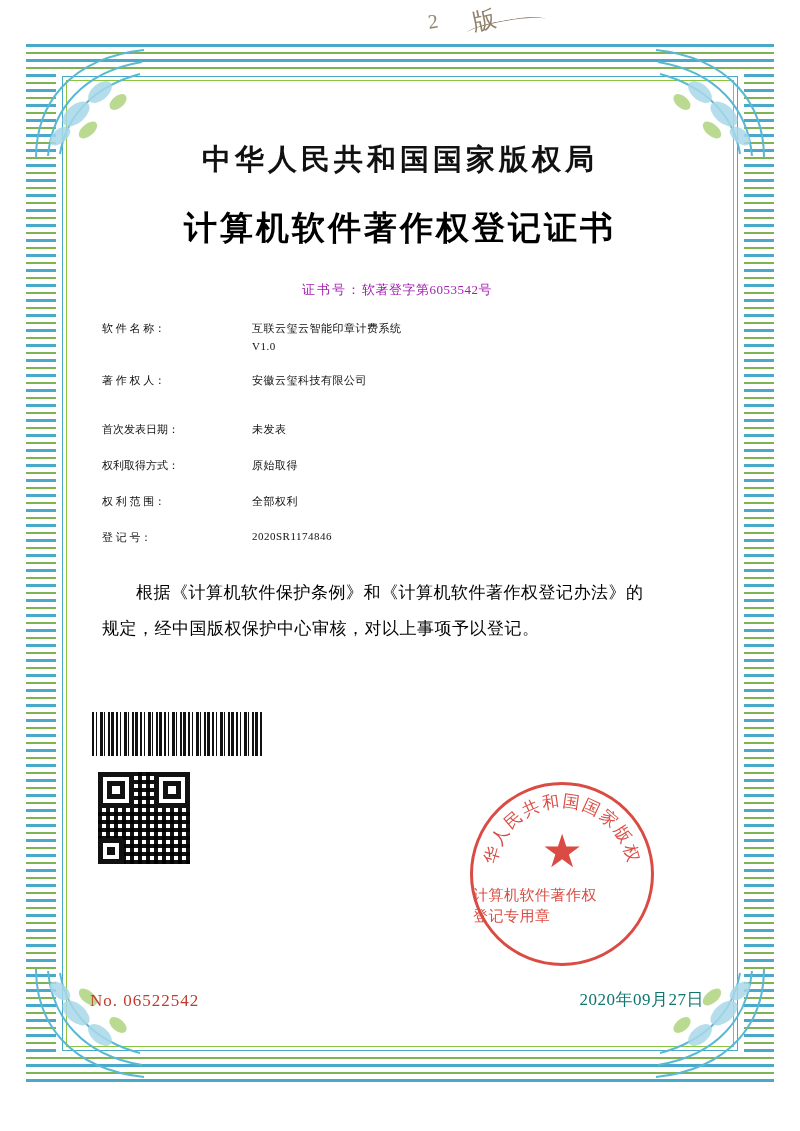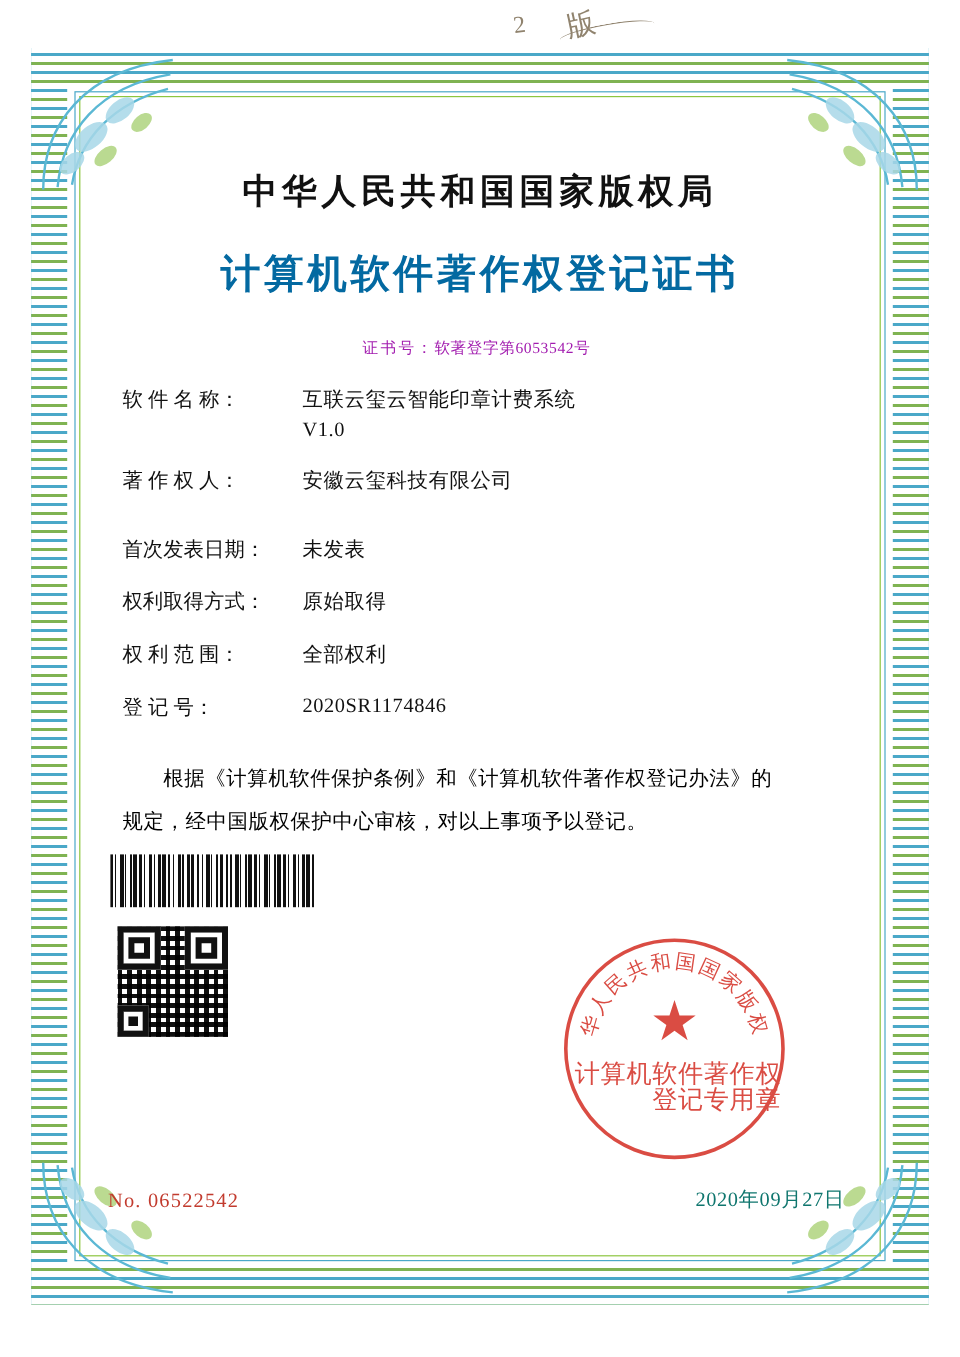--- a/index.html
+++ b/index.html
@@ -139,42 +139,42 @@
     letter-spacing: 4px;
     color: #111;
     margin-top: 44px;
   }
   .title2 {
     text-align: center;
     font-family: "Liberation Serif", serif;
     font-size: 33px;
     font-weight: bold;
     letter-spacing: 3px;
-    color: #0369a1;
+    color: #000000;
     margin-top: 26px;
   }
   .certno {
     text-align: center;
     font-size: 13px;
     color: #a21caf;
     margin-top: 30px;
     padding-right: 6px;
     letter-spacing: 0.5px;
   }
   .certno .lbl { letter-spacing: 2px; }
 
   .fields {
     margin-top: 22px;
     padding-left: 22px;
   }
   .row {
     display: flex;
     align-items: flex-start;
     margin-bottom: 21px;
-    font-size: 17px;
+    font-size: 11px;
     color: #111;
   }
   .row .label {
     width: 150px;
     flex: 0 0 150px;
     letter-spacing: 0px;
     display: flex;
     justify-content: space-between;
     white-space: nowrap;
   }
@@ -268,22 +268,22 @@
     transform: translateX(-50%);
     font-size: 46px;
     line-height: 46px;
     color: #d5342a;
   }
   .seal .sealtext {
     position: absolute;
     left: 0;
     right: 0;
     top: 100px;
-    text-align: right;
-    font-size: 21px;
+    text-align: left;
+    font-size: 15px;
     font-family: "Liberation Serif", serif;
     line-height: 21px;
     letter-spacing: 0.5px;
   }
 
   
   .footer-no {
     position: absolute;
     left: 90px;
     bottom: 120px;

